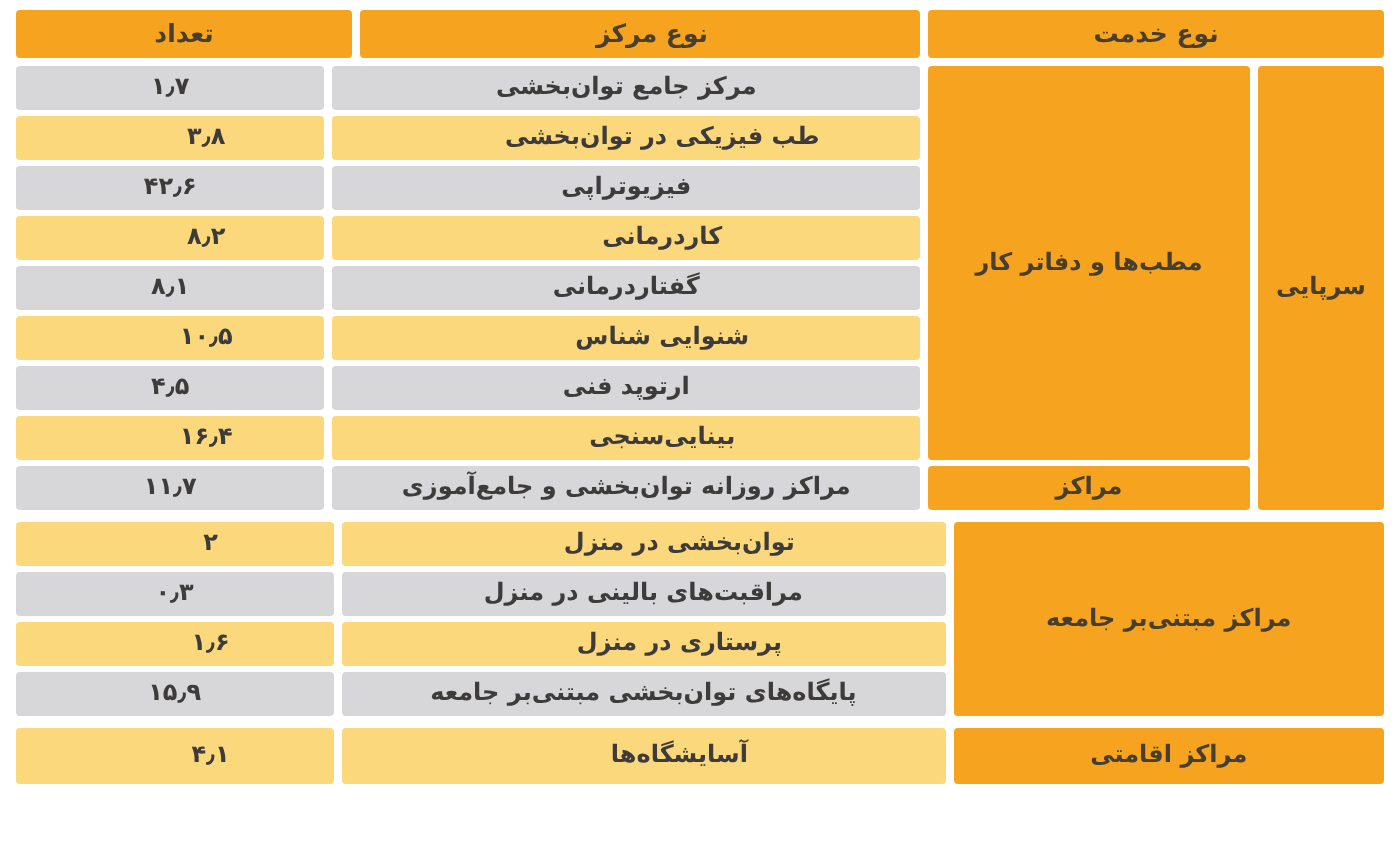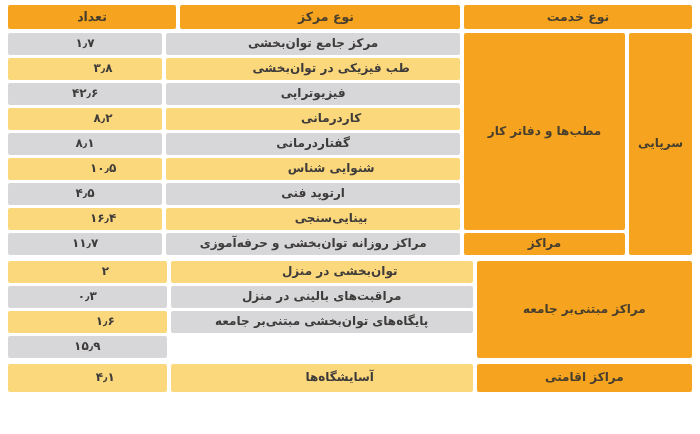--- a/index.html
+++ b/index.html
@@ -89,40 +89,41 @@
     </div>
     <div class="rows-col col-center">
         <div class="cell row-cell gray">مرکز جامع توان‌بخشی</div>
         <div class="cell row-cell yellow">طب فیزیکی در توان‌بخشی</div>
         <div class="cell row-cell gray">فیزیوتراپی</div>
         <div class="cell row-cell yellow">کاردرمانی</div>
         <div class="cell row-cell gray">گفتاردرمانی</div>
         <div class="cell row-cell yellow">شنوایی شناس</div>
         <div class="cell row-cell gray">ارتوپد فنی</div>
         <div class="cell row-cell yellow">بینایی‌سنجی</div>
-        <div class="cell row-cell gray">مراکز روزانه توان‌بخشی و حرفه‌آموزی</div>
+        <div class="cell row-cell gray">مراکز روزانه توان‌بخشی و جامع‌آموزی</div>
       </div>
     <div class="rows-col col-count">
         <div class="cell row-cell gray">۱٫۷</div>
         <div class="cell row-cell yellow">۳٫۸</div>
         <div class="cell row-cell gray">۴۲٫۶</div>
         <div class="cell row-cell yellow">۸٫۲</div>
         <div class="cell row-cell gray">۸٫۱</div>
         <div class="cell row-cell yellow">۱۰٫۵</div>
         <div class="cell row-cell gray">۴٫۵</div>
         <div class="cell row-cell yellow">۱۶٫۴</div>
         <div class="cell row-cell gray">۱۱٫۷</div>
       </div>
   </div>
 
   <div class="section sec2">
     <div class="cell orange svc-cell svc-merged">مراکز مبتنی‌بر جامعه</div>
     <div class="rows-col col-center">
         <div class="cell row-cell yellow">توان‌بخشی در منزل</div>
         <div class="cell row-cell gray">مراقبت‌های بالینی در منزل</div>
+        <div class="cell row-cell yellow">پرستاری در منزل</div>
         <div class="cell row-cell gray">پایگاه‌های توان‌بخشی مبتنی‌بر جامعه</div>
       </div>
     <div class="rows-col col-count">
         <div class="cell row-cell yellow">۲</div>
         <div class="cell row-cell gray">۰٫۳</div>
         <div class="cell row-cell yellow">۱٫۶</div>
         <div class="cell row-cell gray">۱۵٫۹</div>
       </div>
   </div>
 

